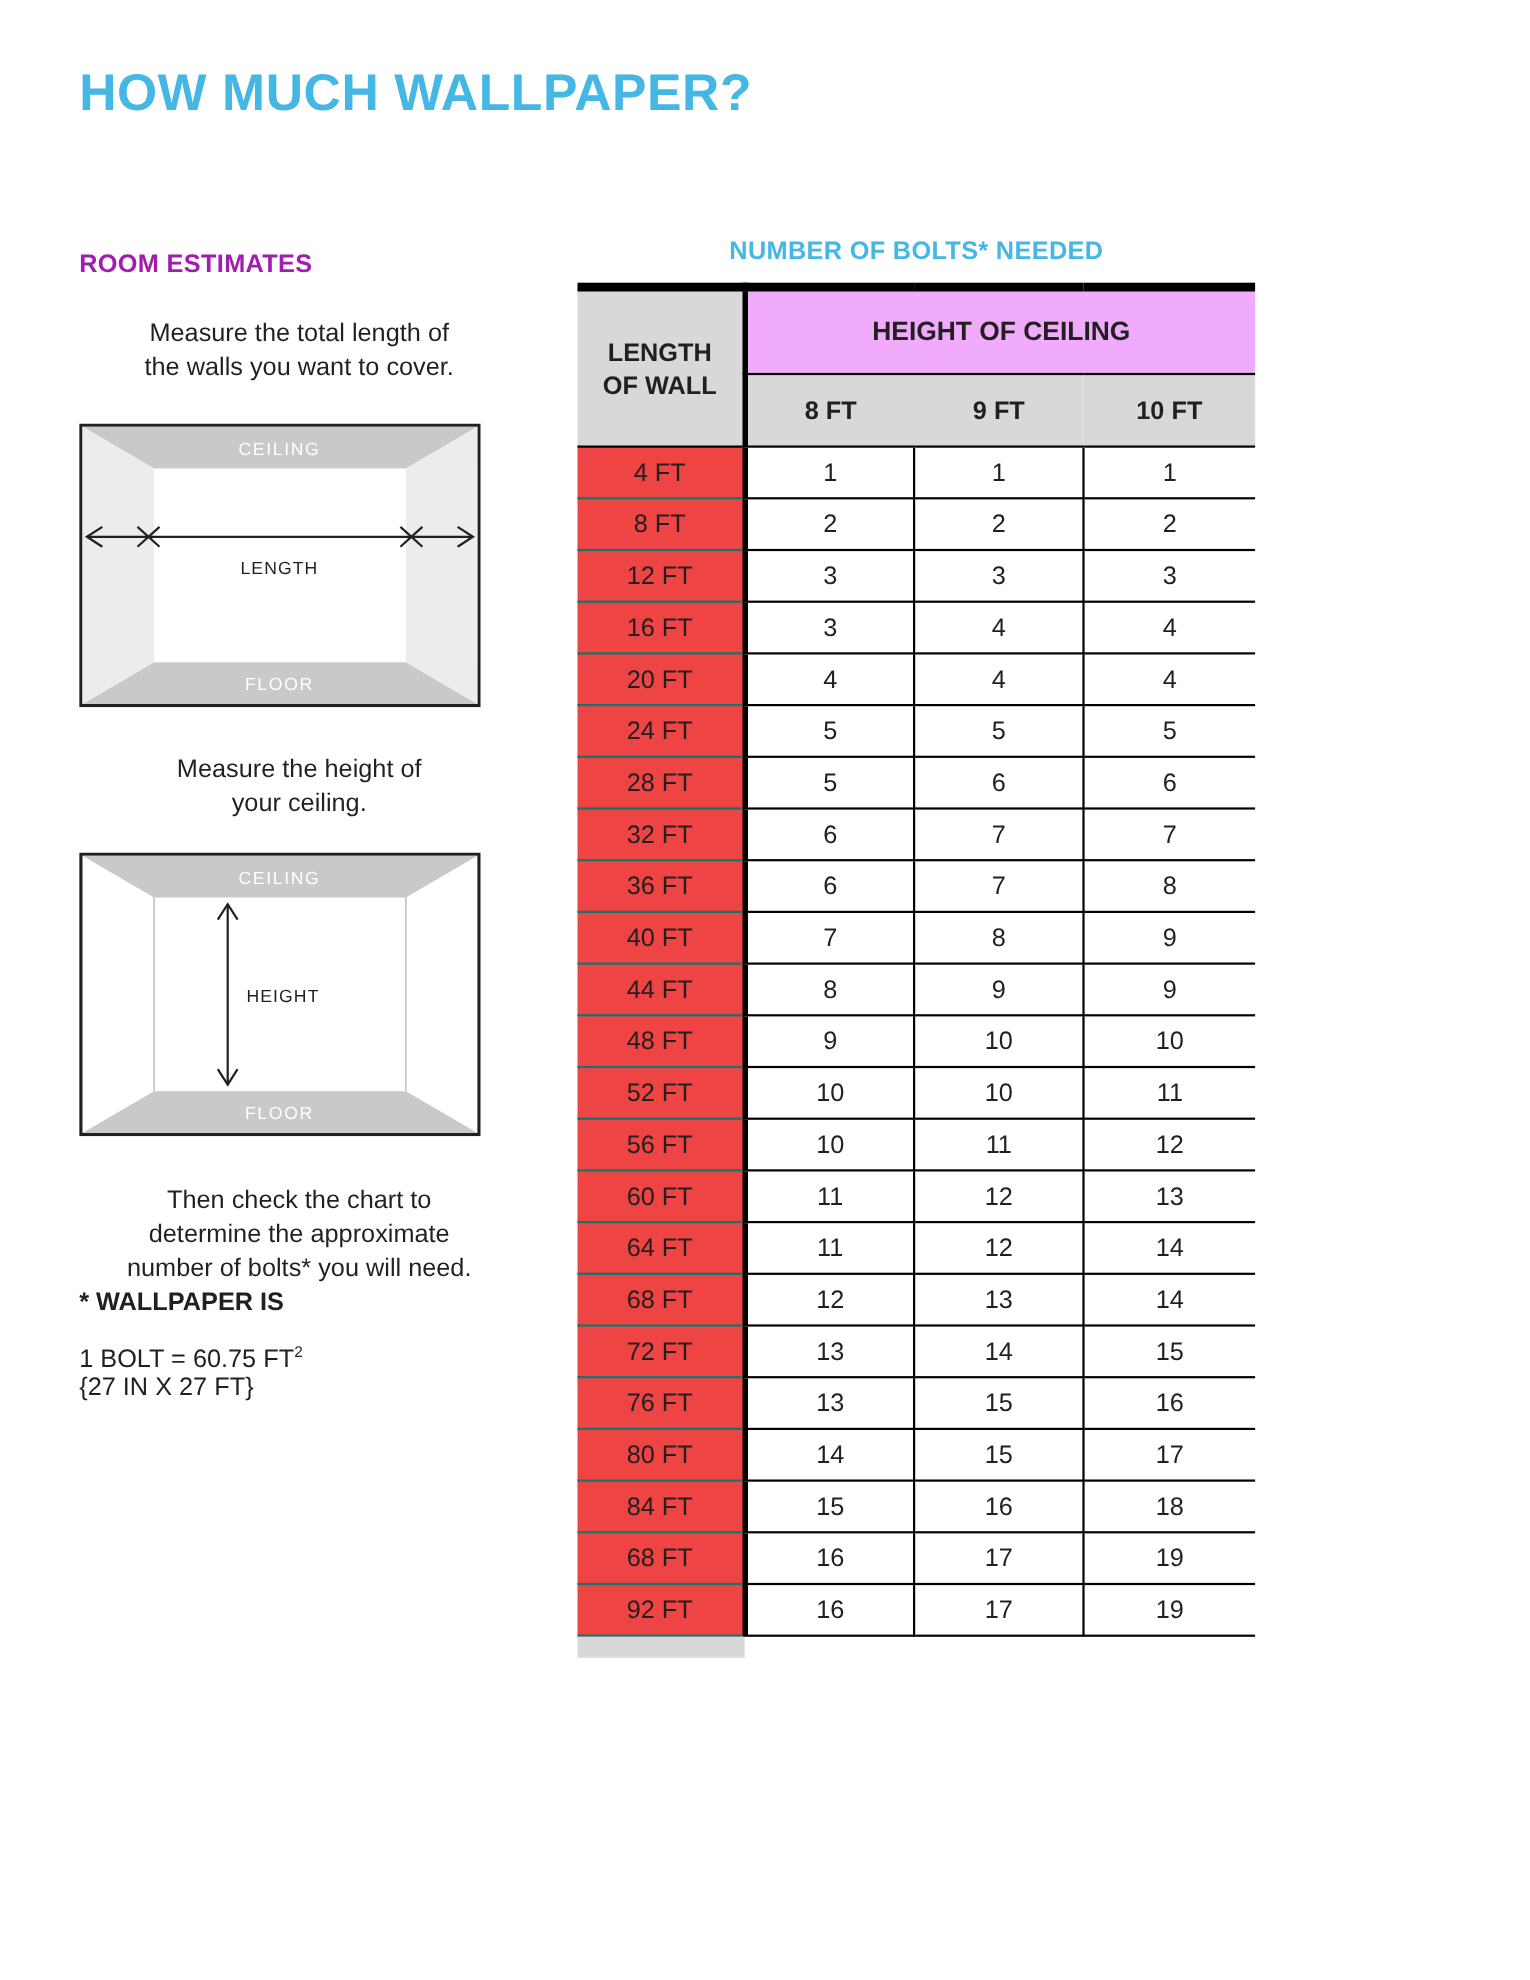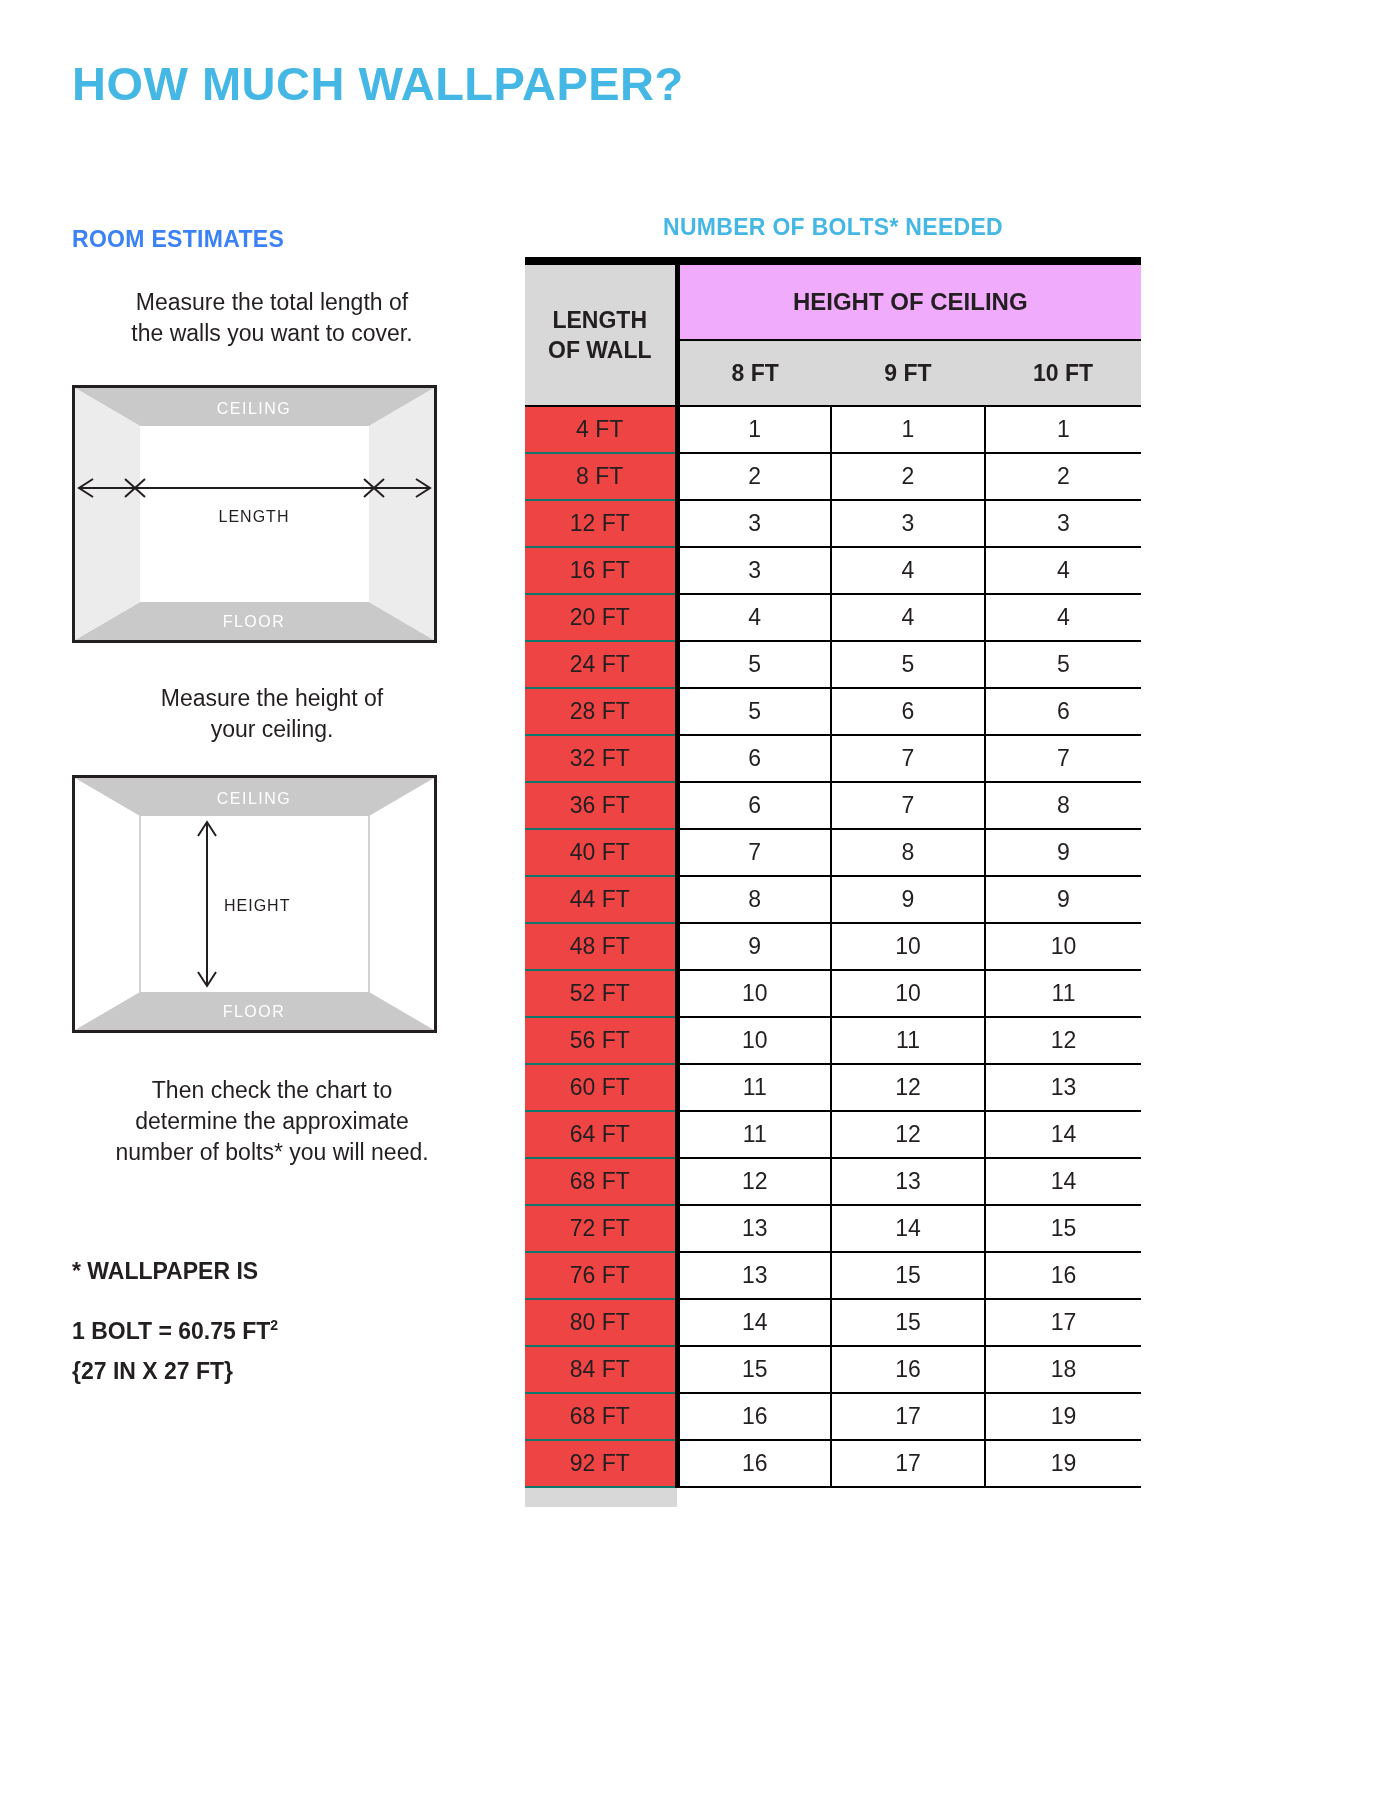--- a/index.html
+++ b/index.html
@@ -26,48 +26,47 @@
   .left-col {
     position: absolute;
     left: 72px;
     top: 226px;
     width: 400px;
   }
   .section-heading {
     margin: 0;
     font-size: 23px;
     font-weight: bold;
-    color: #3b82f6;
+    color: #a21caf;
     letter-spacing: 0.3px;
   }
   .step {
     margin: 0;
     font-size: 23px;
     line-height: 31px;
     white-space: pre-line;
     text-align: center;
   }
   .step1 { margin-top: 34px; }
   .step2 { margin-top: 40px; }
   .step3 { margin-top: 42px; }
   .diagram { display: block; margin-top: 36px; }
   .diagram2 { margin-top: 30px; }
   .dim-text { font-family: "Liberation Sans", sans-serif; }
   .footnote {
-    margin-top: 88px;
     font-size: 23px;
     font-weight: bold;
     line-height: 31px;
   }
   .footnote .line2 { margin-left: 20px; }
   .bolt-info {
     margin-top: 18px;
     font-size: 23px;
-    font-weight: bold;
-    line-height: 40px;
+    font-weight: normal;
+    line-height: 25px;
   }
   .bolt-info sup { font-size: 14px; }
   
   .table-area {
     position: absolute;
     left: 525px;
     top: 214px;
     width: 616px;
   }
   .table-title {

